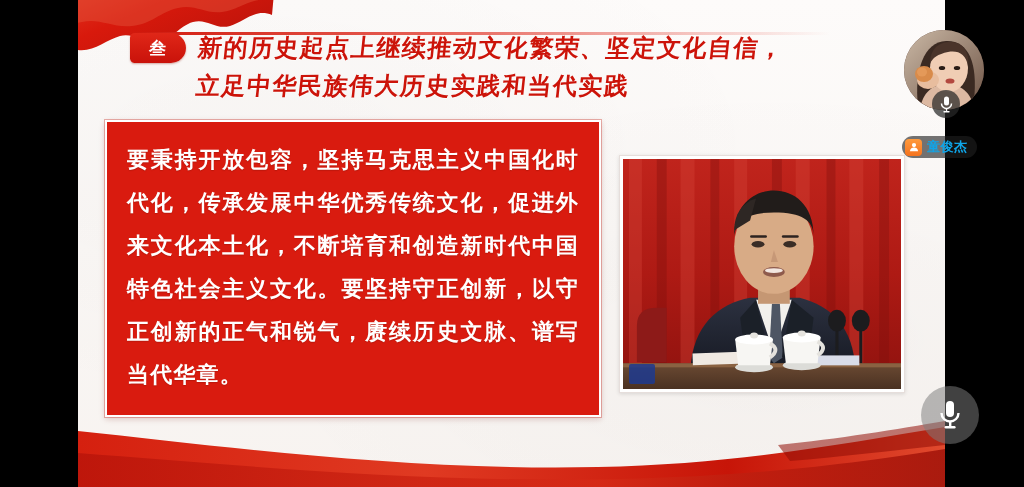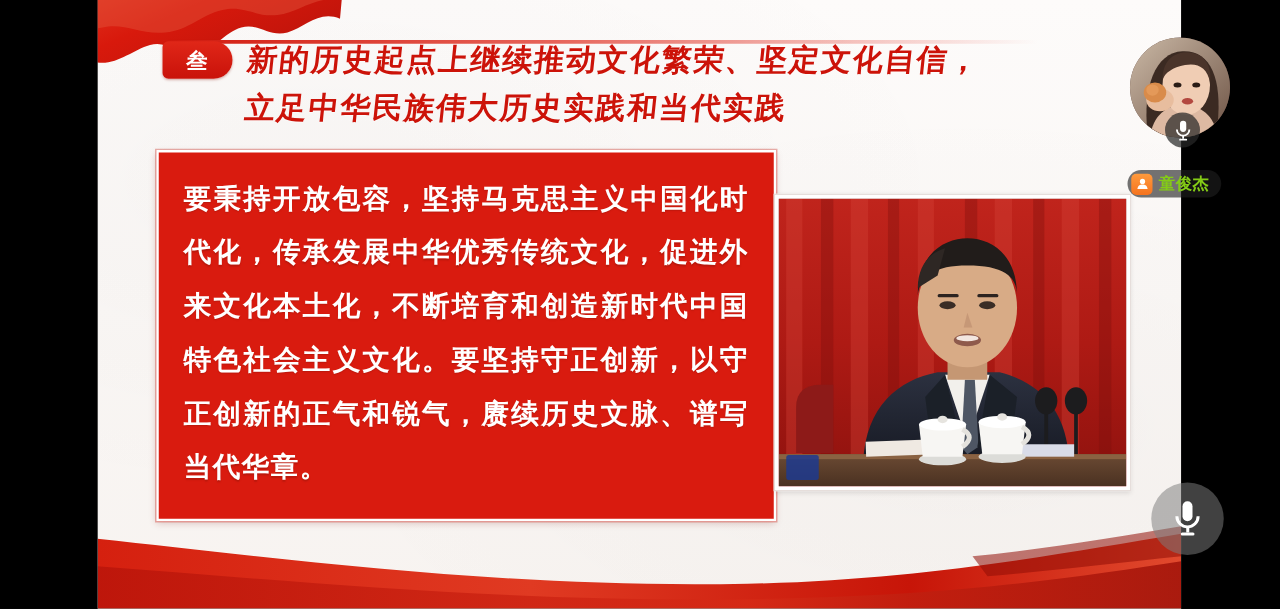--- a/index.html
+++ b/index.html
@@ -129,21 +129,20 @@
     position: absolute;
     left: 27px; top: 120px;
     width: 496px;
     height: 297px;
     background: #d91b0f;
     border: 2px solid #ffffff;
     box-shadow: 0 0 0 1px rgba(200,40,30,0.35), 0 2px 6px rgba(120,20,15,0.22);
     box-sizing: border-box;
     padding: 16px 20px 10px 20px;
     z-index: 6;
-    margin-left: 20px;
   }
   .quote-text {
     font-family: "DejaVu Sans", sans-serif;
     color: #ffffff;
     font-size: 22px;
     line-height: 43px;
     letter-spacing: 1.2px;
     font-weight: bold;
     text-align: justify;
     text-shadow: 0 1px 1px rgba(130,20,10,0.35);
@@ -225,21 +224,21 @@
     background: linear-gradient(180deg, #ff9a3c 0%, #f5731f 100%);
     display: flex;
     align-items: center;
     justify-content: center;
     margin-right: 5px;
     flex: 0 0 auto;
   }
   .pip-name-text {
     font-family: "DejaVu Sans", sans-serif;
     font-size: 13px;
-    color: #84cc16;
+    color: #0ea5e9;
     font-weight: bold;
     letter-spacing: 0.5px;
   }
 
   
   .float-mic {
     position: absolute;
     left: 921px; top: 386px;
     width: 58px; height: 58px;
     border-radius: 50%;

